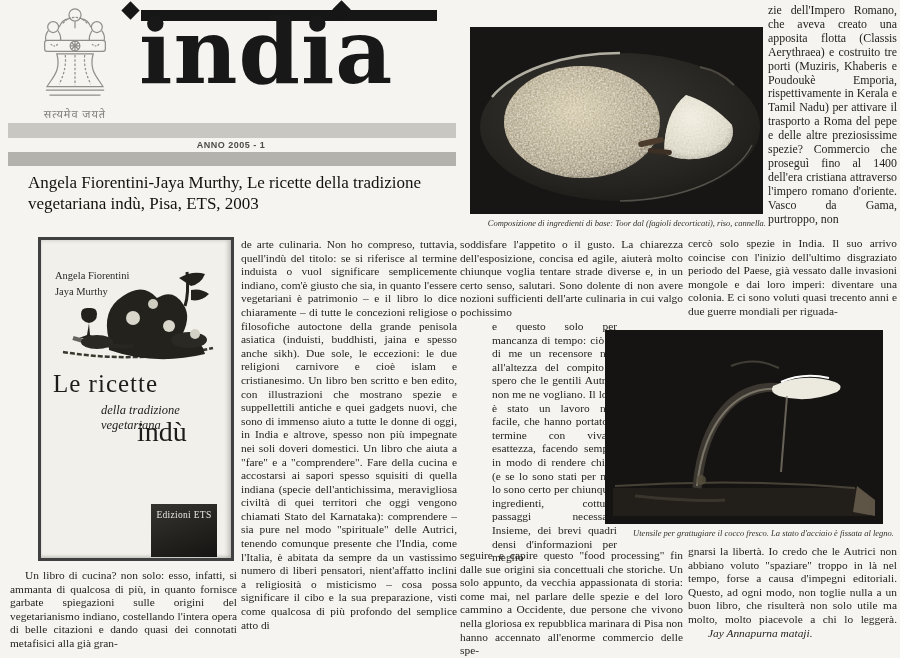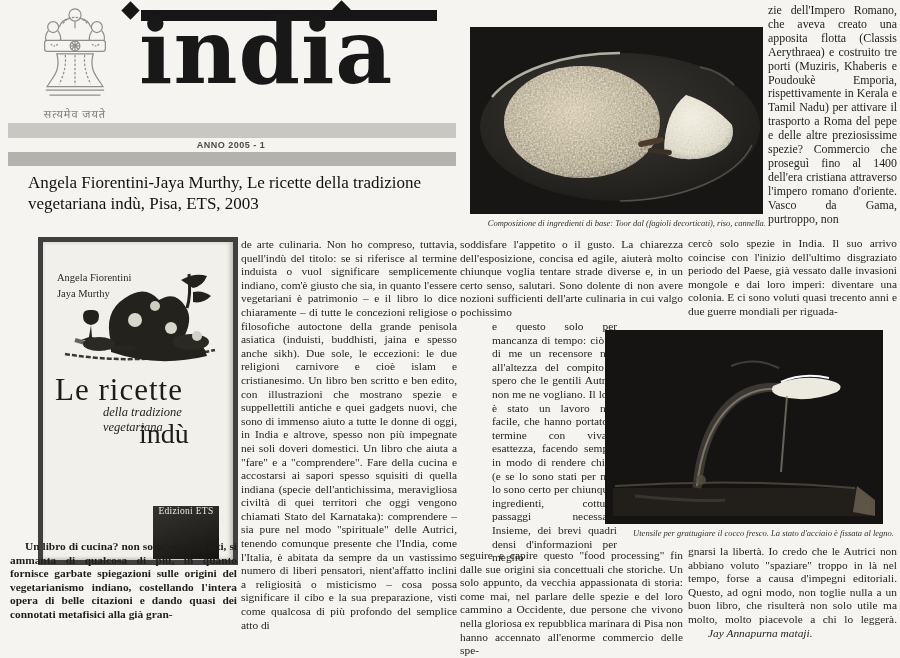--- a/index.html
+++ b/index.html
@@ -27,33 +27,33 @@
   .bar1{left:8px;top:123px;width:448px;height:15px;background:#c8c7c2;}
   .issue{left:8px;top:140px;width:446px;text-align:center;
     font-family:"Liberation Sans",sans-serif;font-size:9px;font-weight:bold;color:#4c4b48;letter-spacing:0.5px;}
   .bar2{left:8px;top:152px;width:448px;height:14px;background:#b3b2ad;}
 
   
   .heading{left:28px;top:172px;width:450px;font-size:17px;line-height:21px;color:#121110;}
 
   
   .cover{left:38px;top:237px;width:190px;height:318px;background:#f1f0ea;
-    border:5px solid #404040;box-shadow:inset -3px 0 4px rgba(0,0,0,.18), inset 0 -2px 3px rgba(0,0,0,.10);}
+    border:3px solid #404040;box-shadow:inset -3px 0 4px rgba(0,0,0,.18), inset 0 -2px 3px rgba(0,0,0,.10);}
   .cover-authors{position:absolute;left:14px;top:28px;font-size:10.5px;line-height:1.5;color:#2a2926;}
   .cover-illu{position:absolute;left:8px;top:20px;width:174px;height:108px;}
-  .cover-title{position:absolute;left:12px;top:130px;font-size:31px;letter-spacing:1px;color:#1d1c1a;}
+  .cover-title{position:absolute;left:12px;top:130px;font-size:25px;letter-spacing:1px;color:#1d1c1a;}
   .cover-sub{position:absolute;left:40px;top:163px;font-size:12.5px;font-style:italic;color:#22211f;}
   .cover-indu{position:absolute;left:96px;top:176px;font-size:28px;color:#1d1c1a;}
   .cover-pub{position:absolute;left:110px;top:264px;width:66px;height:53px;
     background:linear-gradient(160deg,#35342f,#151412);color:#e9e8e2;
-    font-size:9.5px;text-align:center;box-sizing:border-box;letter-spacing:0.3px;}
+    font-size:9.5px;text-align:center;padding-top:6px;box-sizing:border-box;letter-spacing:0.3px;}
 
   
   .txt{font-size:11.4px;line-height:13.6px;text-align:justify;color:#201e1b;}
-  .col1{left:10px;top:540px;width:227px;font-weight:bold;}
+  .col1{left:10px;top:569px;width:227px;}
   .col1 p{margin:0;text-indent:15px;}
   .col2{left:241px;top:238px;width:216px;}
   .col3a{left:460px;top:238px;width:223px;}
   .col3b{left:460px;top:320px;width:125px;margin-left:32px;}
   .col3c{left:460px;top:549px;width:223px;}
   .col4a{left:768px;top:4px;width:129px;font-size:11.9px;line-height:13.9px;}
   .col4b{left:688px;top:237px;width:209px;}
   .col4c{left:688px;top:545px;width:209px;}
   .it{font-style:italic;margin-left:20px;}
   .signature{text-align:right;font-weight:bold;font-size:12.5px;margin-top:18px;}

